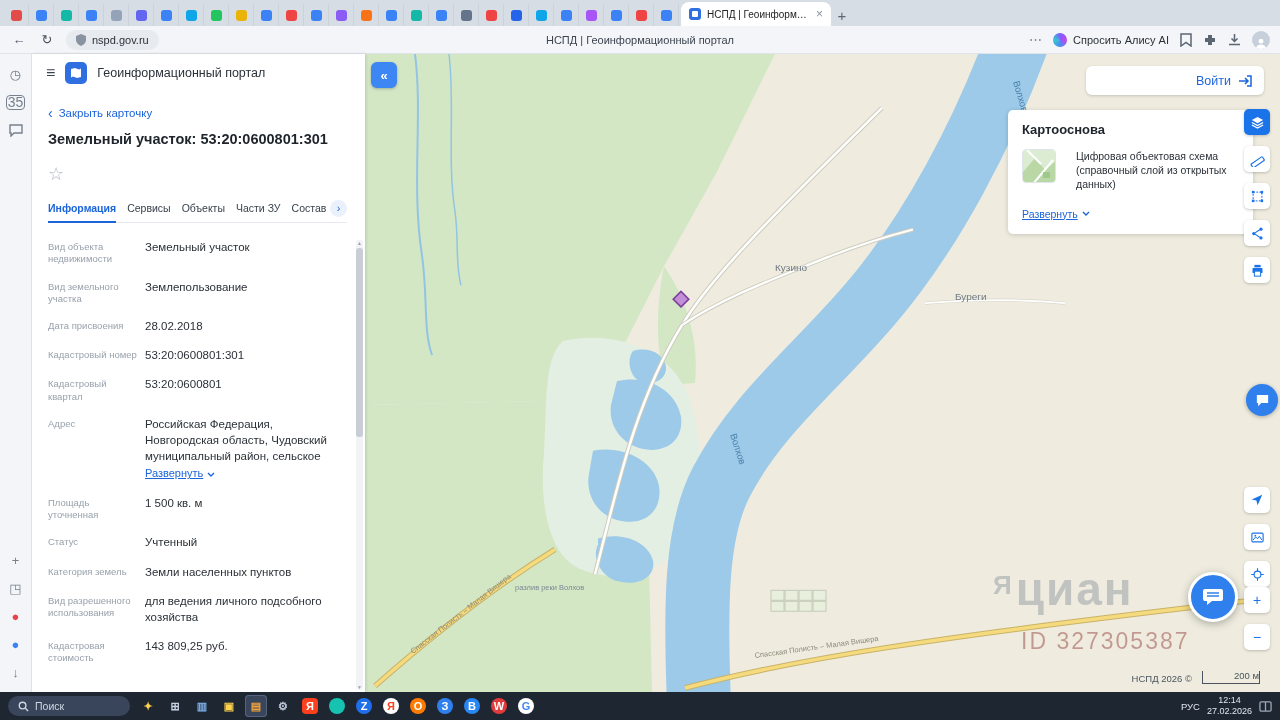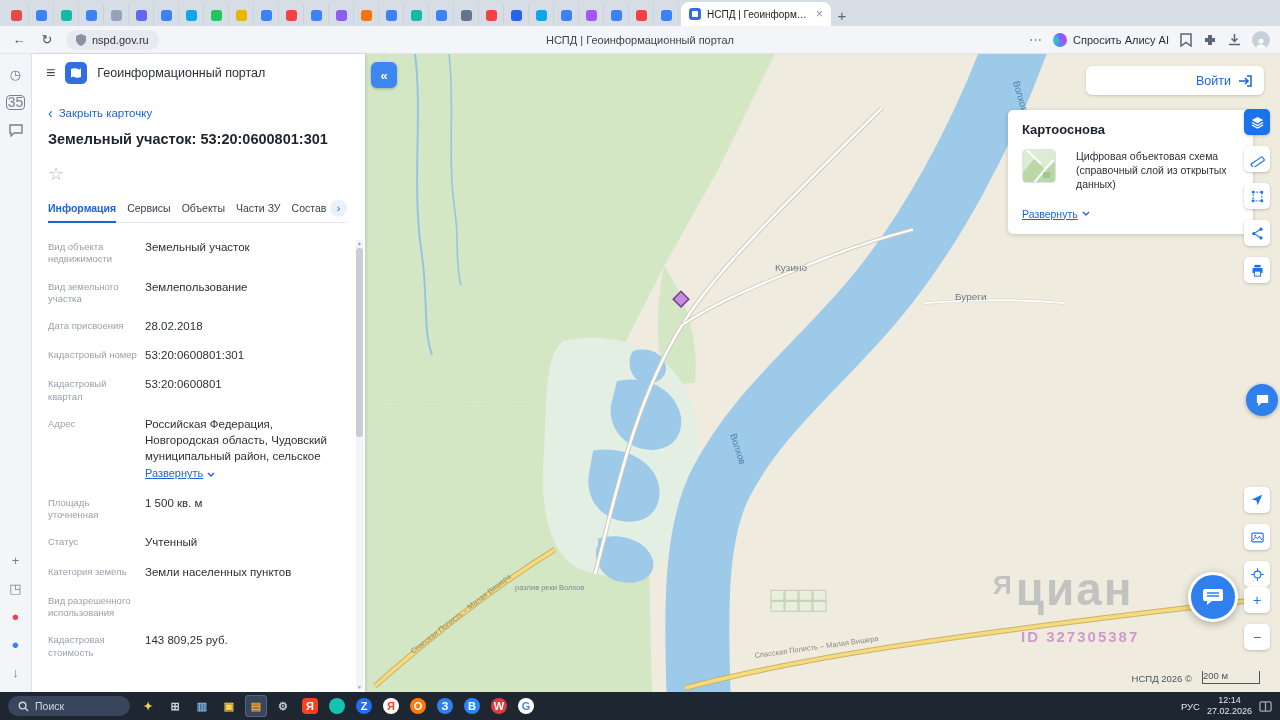--- a/index.html
+++ b/index.html
@@ -76,23 +76,23 @@
   .bm-thumb{width:34px;height:34px;border-radius:4px;flex:none;overflow:hidden;border:1px solid #dfe4ea}
   .bm-text{font-size:10.5px;color:#2b3138;line-height:1.35}
   .bm-expand{display:inline-flex;align-items:center;gap:4px;color:#1b64da;font-size:10.5px;text-decoration:underline;cursor:pointer}
   .mtool{position:absolute;right:10px;width:26px;height:26px;background:#fff;border-radius:5px;box-shadow:0 1px 3px rgba(0,0,0,.22);display:flex;align-items:center;justify-content:center;color:#1a73e8;cursor:pointer;font-size:14px}
   .mtool.active{background:#1a73e8;color:#fff}
   .fb-tab{position:absolute;right:2px;top:330px;width:32px;height:32px;border-radius:50%;background:#2f80ed;display:flex;align-items:center;justify-content:center;cursor:pointer;box-shadow:0 1px 4px rgba(0,0,0,.3)}
   .chat-fab{position:absolute;right:42px;top:518px;width:50px;height:50px;border-radius:50%;background:#2f80ed;display:flex;align-items:center;justify-content:center;cursor:pointer;box-shadow:0 2px 8px rgba(0,0,0,.3);border:3px solid #fff}
   .wm{position:absolute;left:628px;top:512px;color:#7d8896;opacity:.4;font-weight:bold;display:flex;align-items:flex-start;gap:4px;pointer-events:none}
   .wm-logo{font-size:26px;line-height:1;margin-top:6px}
   .wm-name{font-size:46px;line-height:1;letter-spacing:2px}
-  .wm-id{position:absolute;left:656px;top:574px;color:#a21caf;opacity:.4;font-size:15px;font-weight:bold;letter-spacing:2px;pointer-events:none}
+  .wm-id{position:absolute;left:656px;top:574px;color:#7f1d1d;opacity:.4;font-size:23px;font-weight:normal;letter-spacing:2px;pointer-events:none}
   .map-attr{position:absolute;right:88px;bottom:8px;font-size:9.5px;color:#4a5560}
-  .map-scale{position:absolute;right:20px;bottom:8px;width:58px;height:13px;border-left:1.5px solid #4a5560;border-right:1.5px solid #4a5560;border-bottom:1.5px solid #4a5560;font-size:9.5px;color:#4a5560;text-align:left;line-height:9px}
+  .map-scale{position:absolute;right:20px;bottom:8px;width:58px;height:13px;border-left:1.5px solid #4a5560;border-right:1.5px solid #4a5560;border-bottom:1.5px solid #4a5560;font-size:9.5px;color:#4a5560;text-align:right;line-height:9px}
 
   
   .taskbar{position:absolute;left:0;right:0;bottom:0;height:28px;background:#1e2632;display:flex;align-items:center;padding:0 8px;gap:7px;z-index:10}
   .tsearch{width:122px;height:20px;border-radius:10px;background:#39455a;color:#cdd6e2;font-size:10.5px;display:flex;align-items:center;gap:6px;padding:0 10px;cursor:pointer;flex:none}
   .ticons{display:flex;align-items:center;gap:5px}
   .ticon{width:22px;height:22px;display:flex;align-items:center;justify-content:center;font-size:11px;font-weight:bold;border-radius:4px;cursor:pointer}
   .ticon.hl{background:#39455a;box-shadow:inset 0 0 0 1px #55647e}
   .ticon .glyphbox{width:16px;height:16px;display:flex;align-items:center;justify-content:center;border-radius:4px}
   .ticon .round{border-radius:50%}
   .tray{margin-left:auto;display:flex;align-items:center;gap:7px;color:#dfe6ee}
@@ -316,20 +316,21 @@
         <div class="frow">
           <div class="flab">Статус</div>
           <div class="fval">Учтенный</div>
         </div>
         <div class="frow">
           <div class="flab">Категория земель</div>
           <div class="fval">Земли населенных пунктов</div>
         </div>
         <div class="frow">
           <div class="flab">Вид разрешенного использования</div>
+          <div class="fval">для ведения личного подсобного хозяйства</div>
         </div>
         <div class="frow">
           <div class="flab">Кадастровая стоимость</div>
           <div class="fval">143 809,25 руб.</div>
         </div>
 
       </div>
 
       <div class="sb">
         <span class="sbarrow up">▲</span>

